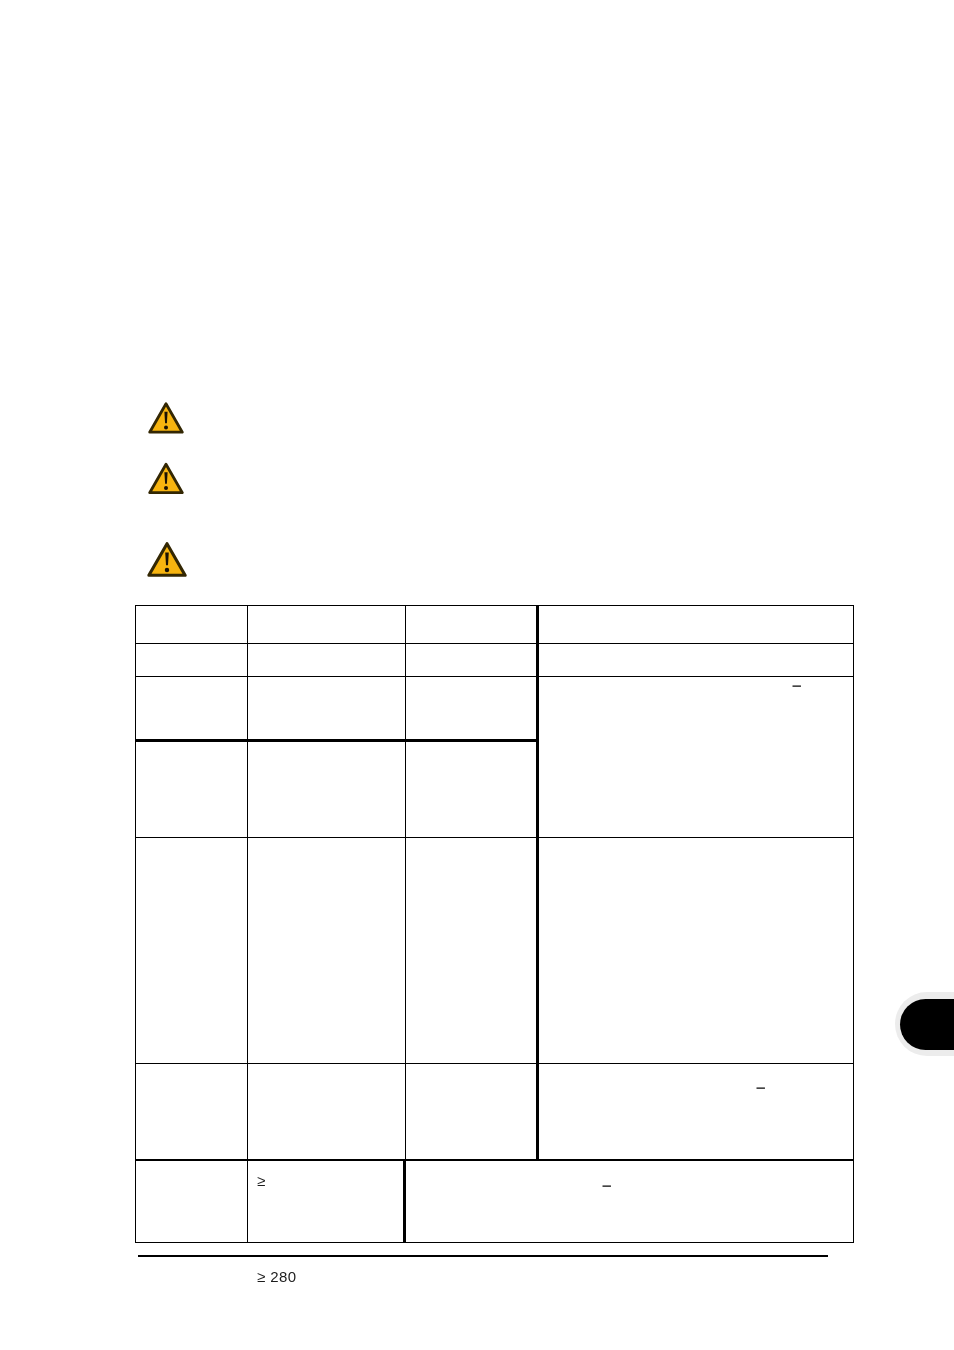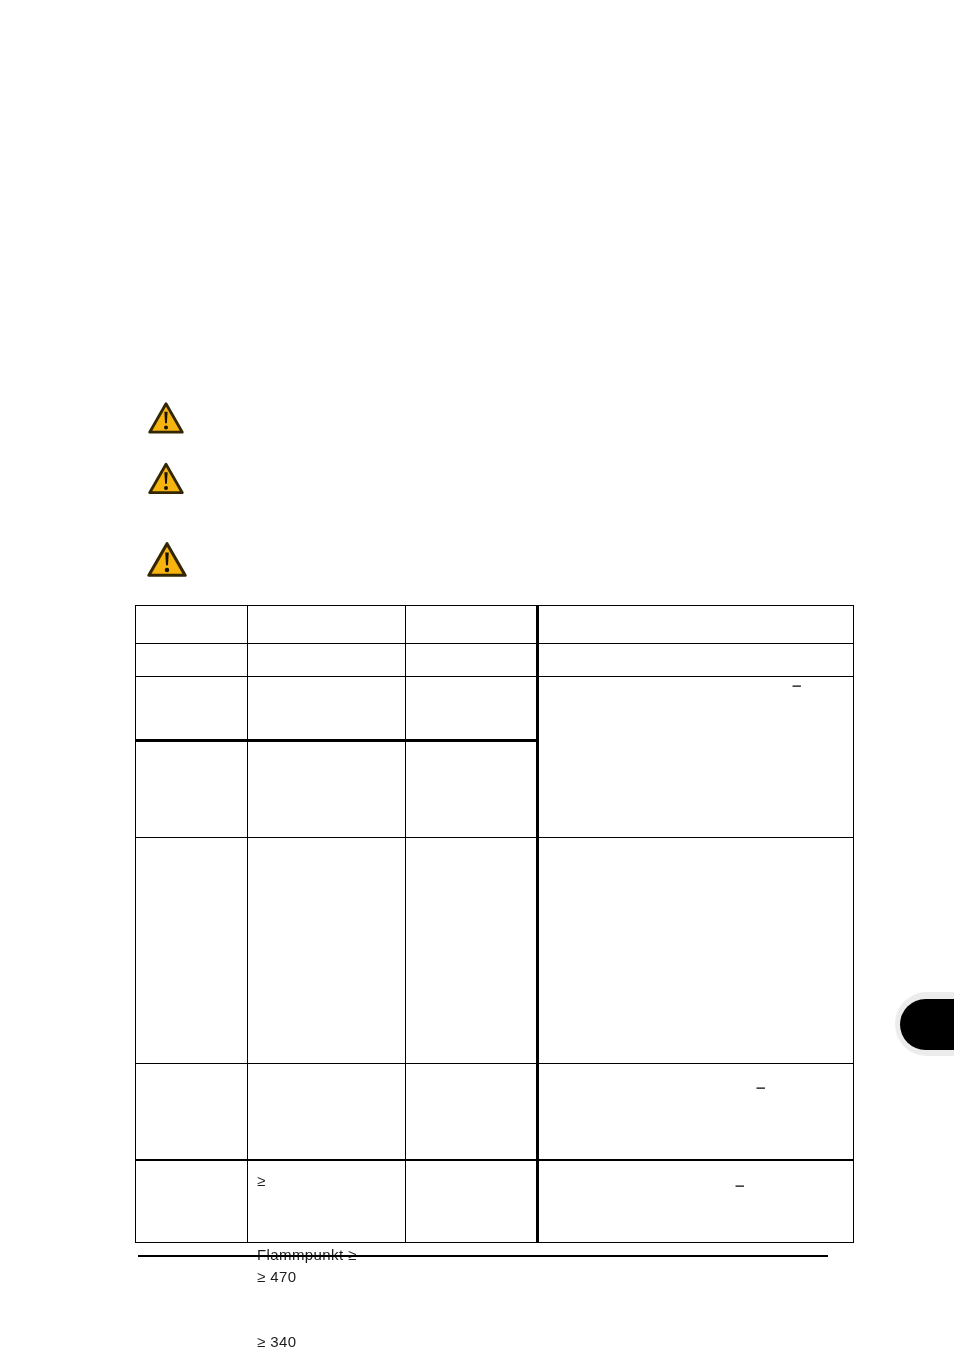--- a/index.html
+++ b/index.html
@@ -101,35 +101,29 @@
 
     <div class="c"></div>
     <div class="c"></div>
     <div class="c thickR"></div>
     <div class="c noR"></div>
 
     <div class="c thickB2"></div>
     <div class="c thickB2">
       <div class="cellText">
         <span>≥</span>
-        <span>≥ 470</span>
+        <span>≥ 280</span>
       </div>
     </div>
     <div class="c thickR thickB2"></div>
     <div class="c noR thickB2">
       <span class="dash" style="left:217px;top:16px">–</span>
     </div>
 
     <div class="c noB"></div>
-    <div class="c noB">
-      <div class="cellText r7">
-        <span>Flammpunkt ≥</span>
-        <span>≥ 340</span>
-      </div>
-    </div>
     <div class="c thickR noB"></div>
     <div class="c noR noB">
       <span class="dash" style="left:196px;top:17px">–</span>
     </div>
   </div>
 
   <div class="footer-rule"></div>
 
   <div class="edge-tab-halo">
     <div class="edge-tab"></div>

